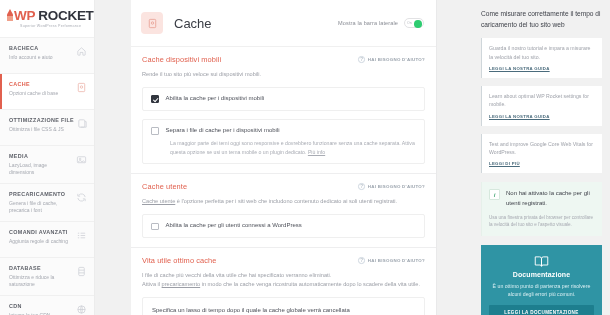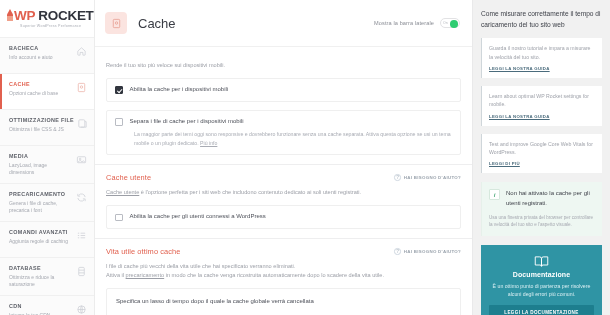--- a/index.html
+++ b/index.html
@@ -3,21 +3,21 @@
 <meta charset="utf-8">
 <style>
   * { box-sizing: border-box; margin: 0; padding: 0; }
   html, body {
     width: 610px; height: 315px;
     overflow: hidden;
     background: #f1f1f1;
     font-family: "Liberation Sans", sans-serif;
     -webkit-font-smoothing: antialiased;
   }
-  .app { display: flex; width: 610px; height: 315px; background:#f1f1f1; }
+  .app { display: flex; width: 610px; height: 315px; background:#f1f1f1;gap:36px; }
 
   
   .sidebar {
     width: 95px; height: 315px; background: #ffffff;
     border-right: 1px solid #ececec;
     overflow: hidden; flex: 0 0 95px;
   }
   .logo-wrap { padding: 9px 0 9px 7px; }
   .logo { line-height: 1; }
   .logo-main { font-size: 13.5px; font-weight: 700; letter-spacing:-0.3px; color:#31343d; white-space:nowrap;}
@@ -283,20 +283,27 @@
         <span class="toggle">
           <span class="on-txt">On</span>
           <span class="knob"></span>
         </span>
       </div>
     </div>
 
     <div class="scroll-area">
 
       <section class="section">
+        <div class="section-head">
+          <div class="section-title">Cache dispositivi mobili</div>
+          <div class="help-link">
+            <span class="help-ico">?</span>
+            <span class="help-txt">HAI BISOGNO D'AIUTO?</span>
+          </div>
+        </div>
         <div class="section-desc">Rende il tuo sito più veloce sui dispositivi mobili.</div>
 
         <div class="field-box">
           <label class="chk-row">
             <span class="chk checked"></span>
             <span class="chk-label">Abilita la cache per i dispositivi mobili</span>
           </label>
         </div>
 
         <div class="field-box">

